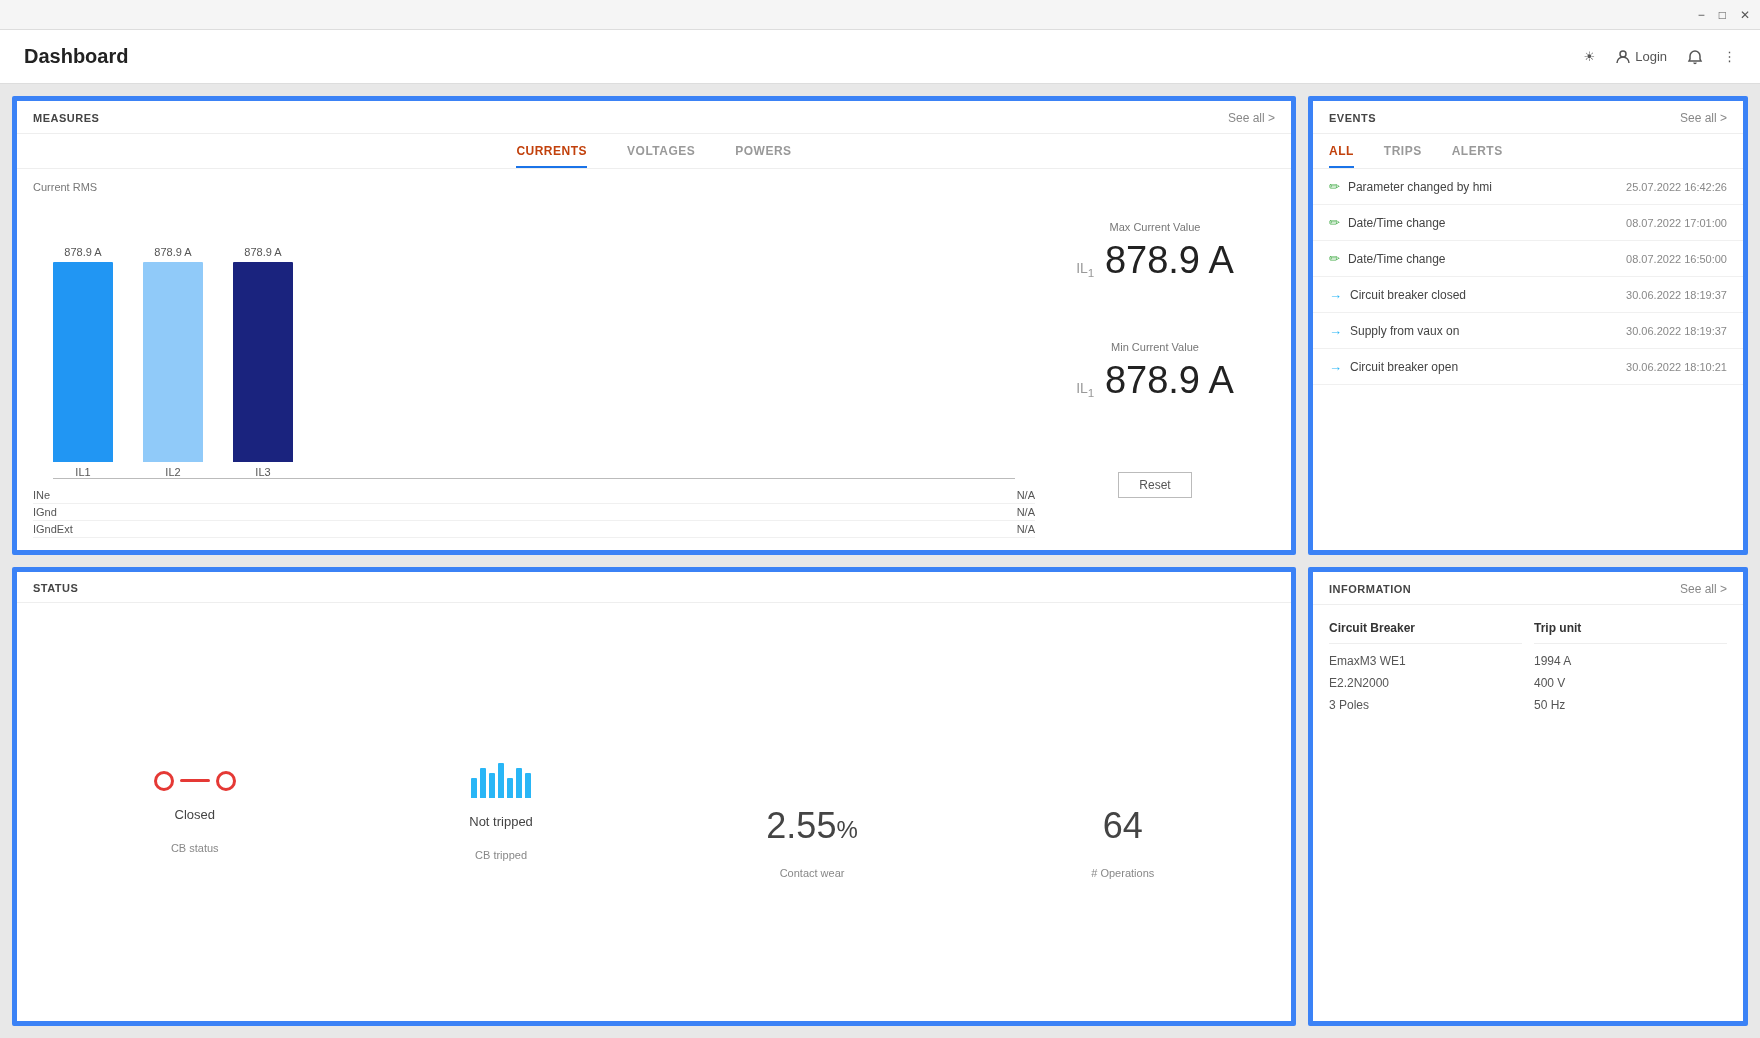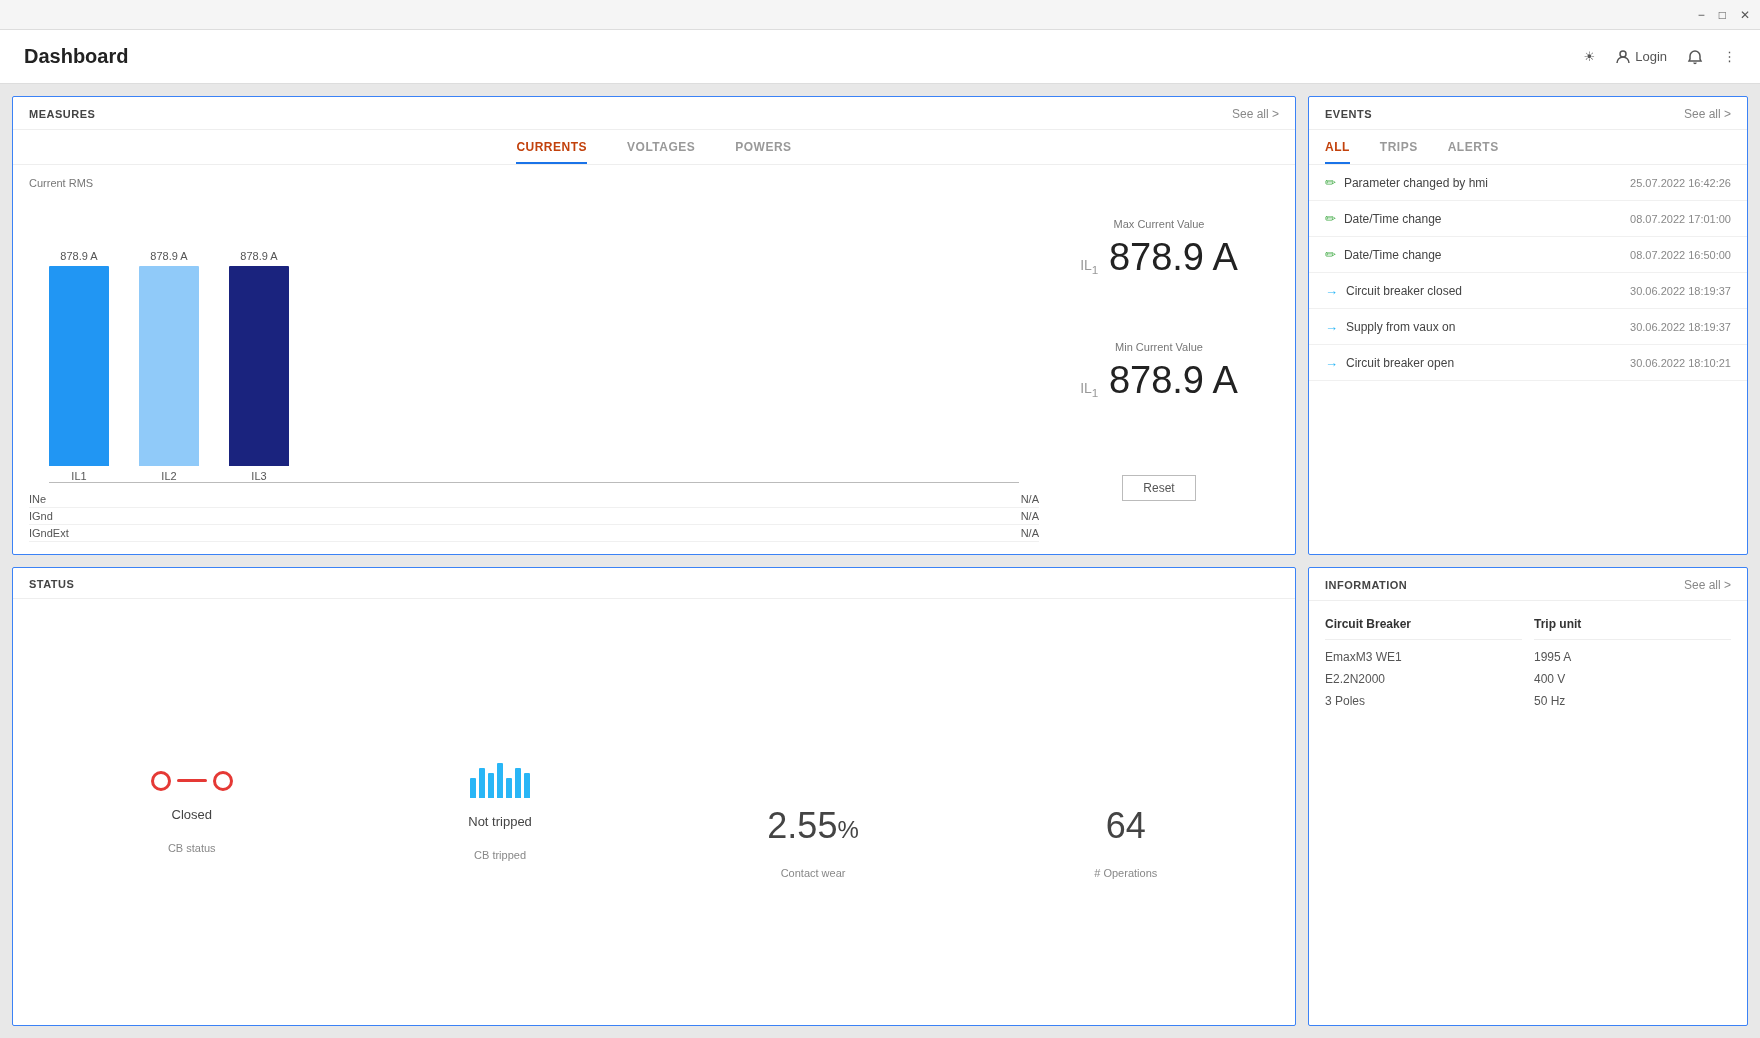--- a/index.html
+++ b/index.html
@@ -62,21 +62,21 @@
     .main-content {
       display: grid;
       grid-template-columns: 1fr 440px;
       grid-template-rows: 1fr 1fr;
       gap: 12px;
       padding: 12px;
       height: calc(1038px - 54px - 30px);
     }
     .panel {
       background: #fff;
-      border: 1px solid #3b82f6;
+      border: 5px solid #3b82f6;
       border-radius: 2px;
       display: flex;
       flex-direction: column;
     }
     .panel-header {
       display: flex;
       justify-content: space-between;
       align-items: center;
       padding: 10px 16px 8px 16px;
       border-bottom: 1px solid #eee;
@@ -521,21 +521,21 @@
     <div class="info-body">
       <div class="info-columns">
         <div>
           <div class="info-col-header">Circuit Breaker</div>
           <div class="info-row">EmaxM3 WE1</div>
           <div class="info-row">E2.2N2000</div>
           <div class="info-row">3 Poles</div>
         </div>
         <div>
           <div class="info-col-header">Trip unit</div>
-          <div class="info-row">1995 A</div>
+          <div class="info-row">1994 A</div>
           <div class="info-row">400 V</div>
           <div class="info-row">50 Hz</div>
         </div>
       </div>
     </div>
   </div>
 
 </div>
 
 </body></html>

